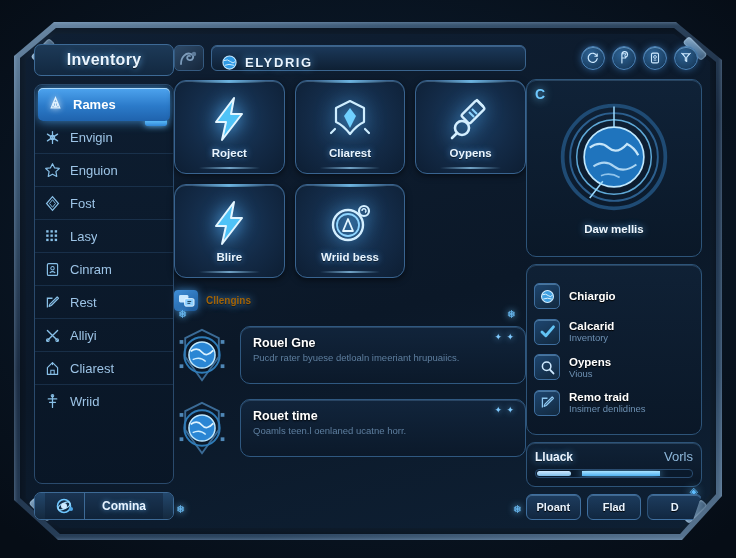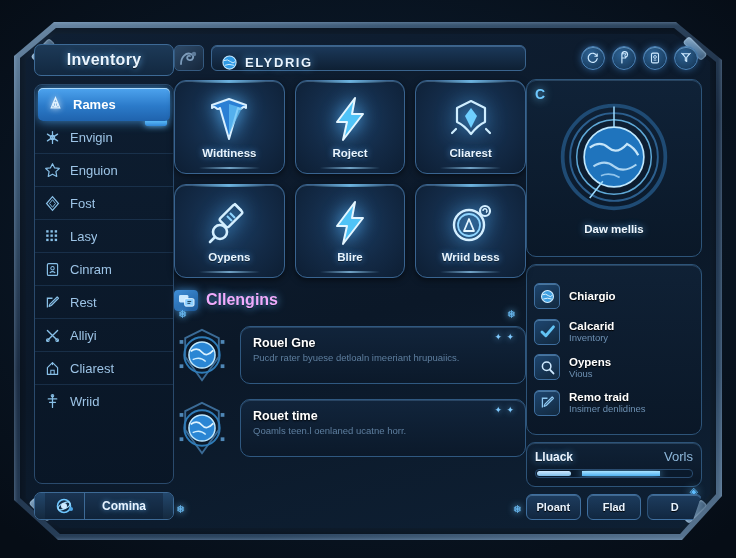--- a/index.html
+++ b/index.html
@@ -140,21 +140,21 @@
   .card .clbl { color: #e9f5ff; font-size: 11.5px; font-weight: bold;
     text-shadow: 0 0 6px rgba(90,175,255,.8), 0 1px 1px #000; }
 
   .sec-head { display: flex; align-items: center; gap: 8px; height: 24px; margin-top: 2px; }
   .sec-head .sico {
     width: 24px; height: 21px; border-radius: 4px; flex: none;
     background: linear-gradient(150deg,#3f8fd8,#1d5a9b);
     display: flex; align-items: center; justify-content: center;
     box-shadow: 0 0 8px rgba(70,160,240,.7);
   }
-  .sec-head .stxt { color: #f0abfc; font-size: 16px; font-weight: bold;
+  .sec-head .stxt { color: #a16207; font-size: 10px; font-weight: bold;
     text-shadow: 0 0 8px rgba(100,185,255,.9), 0 1px 1px #000; }
 
   .quests { flex: 1; display: flex; flex-direction: column; gap: 7px;
             position: relative; padding-top: 2px; }
   .quest { display: flex; align-items: center; gap: 10px; height: 66px; }
   .q-orb { width: 56px; height: 56px; flex: none; position: relative;
            display: flex; align-items: center; justify-content: center; }
   .q-body {
     flex: 1; height: 58px; border-radius: 10px; padding: 9px 12px; position: relative;
     background: linear-gradient(180deg, rgba(18,38,62,.85), rgba(11,25,42,.9));
@@ -374,27 +374,20 @@
             <circle cx="8" cy="8" r="7" fill="#2f9ae4" stroke="#bfe6ff" stroke-width="1.2"></circle>
             <path d="M2 6 Q6 4 9 7 T14 7" fill="none" stroke="#d6f0ff" stroke-width="1"></path>
             <path d="M3 11 Q7 9 13 11" fill="none" stroke="#d6f0ff" stroke-width="1"></path>
           </svg>
         </span>
         <span class="ttxt">ELYDRIG</span>
       </div>
     </div>
 
     <div class="grid" id="card-grid">
-        <div class="card">
-          <span class="cico"><svg width="48" height="48" viewBox="0 0 48 48">
-              <path d="M24 4 L41 10 v3 q-2-2-4 0 -2 2-4 0 L24 44 L15 13 q-2 2-4 0 -2-2-4 0 v-3 Z" fill="#2a7fd4" stroke="#d9f0ff" stroke-width="2" stroke-linejoin="round"></path>
-              <path d="M24 9 L37 13 L24 39 Z" fill="#63c0f5" opacity=".75"></path>
-            </svg></span>
-          <span class="clbl">Widtiness</span>
-        </div>
         <div class="card">
           <span class="cico"><svg width="48" height="48" viewBox="0 0 48 48">
               <path d="M29 3 L11 27 h10 L17 45 L37 19 H26 Z" fill="#4fc3f7" stroke="#e4f6ff" stroke-width="2" stroke-linejoin="round"></path>
             </svg></span>
           <span class="clbl">Roject</span>
         </div>
         <div class="card">
           <span class="cico"><svg width="48" height="48" viewBox="0 0 48 48">
               <path d="M24 6 L38 13 v14 q-7 3-14 12 -7-9-14-12 V13 Z" fill="none" stroke="#cfeeff" stroke-width="2.2" stroke-linejoin="round"></path>
               <path d="M24 13 L30 21 L24 33 L18 21 Z" fill="#6fd0ff"></path>

